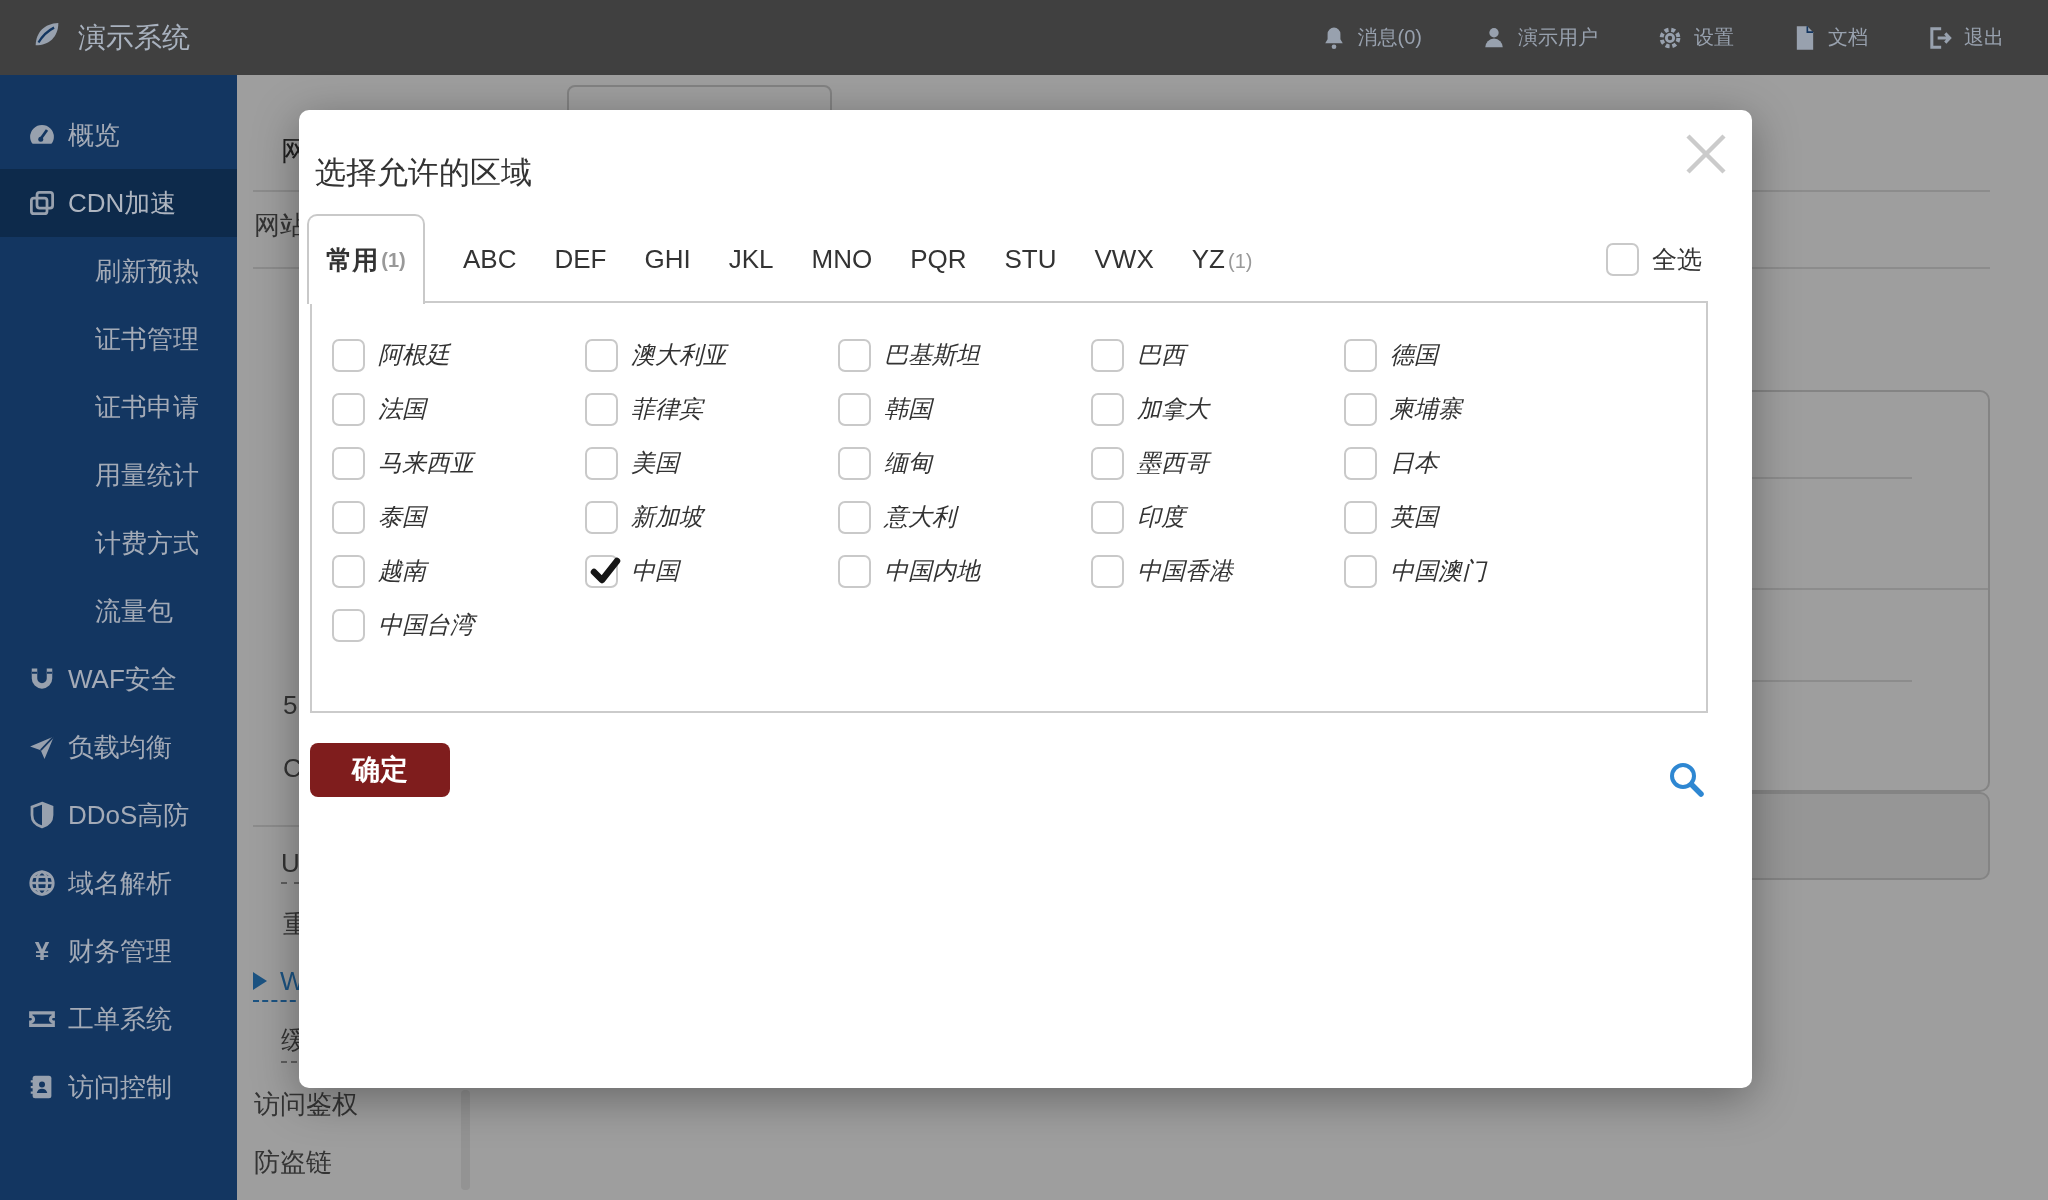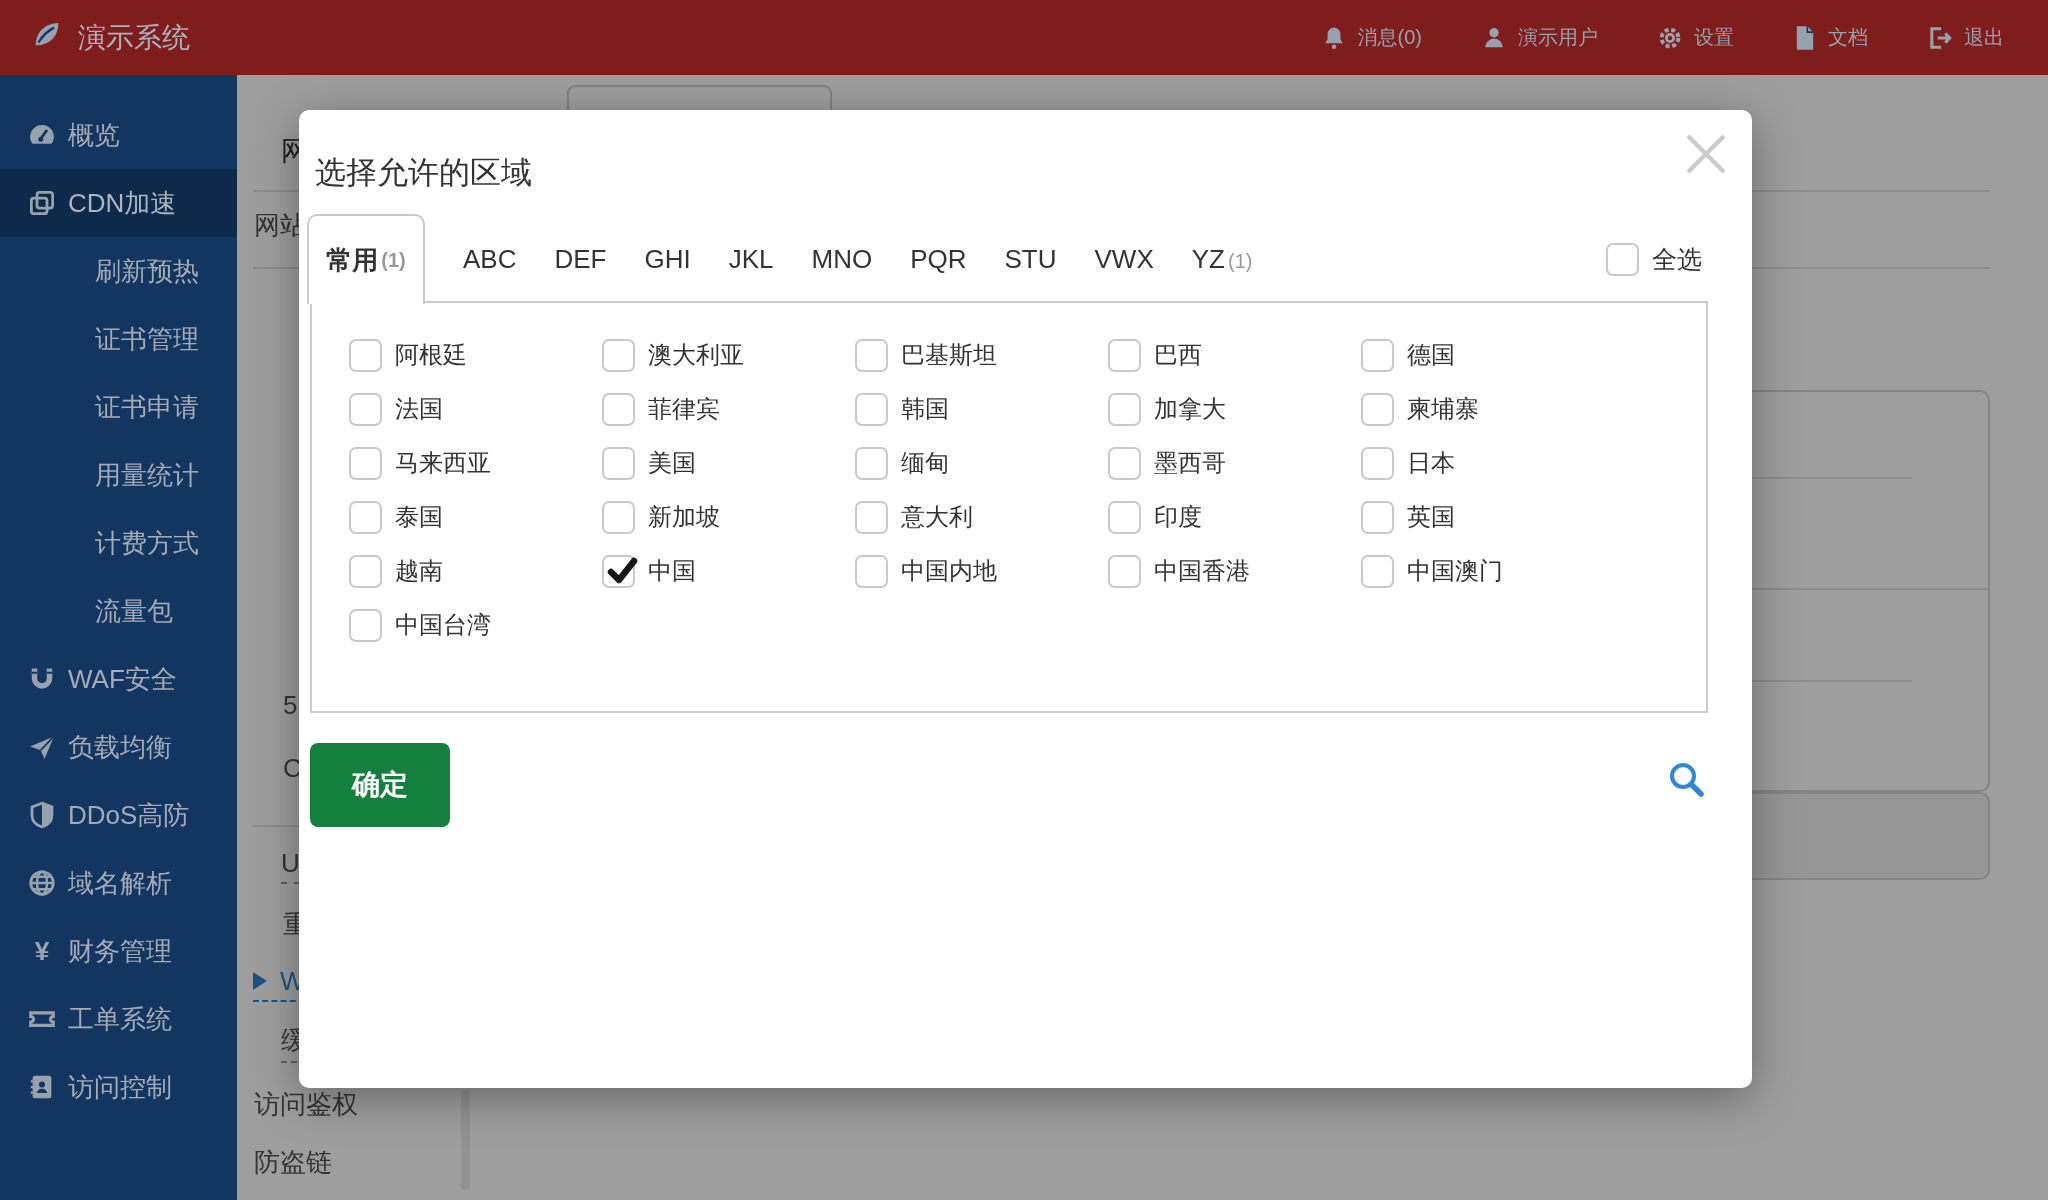--- a/index.html
+++ b/index.html
@@ -1,21 +1,21 @@
 <!DOCTYPE html>
 <html><head>
 <meta charset="utf-8">
 <style>
   * { margin:0; padding:0; box-sizing:border-box; }
   html,body { width:2048px; height:1200px; overflow:hidden; background:#fff;
     font-family:"Liberation Sans","DejaVu Sans",sans-serif; }
 
   
   #navbar { position:absolute; left:0; top:0; width:2048px; height:75px;
-    background:#7f1d1d; display:flex; align-items:center; z-index:5; }
+    background:#404040; display:flex; align-items:center; z-index:5; }
   #logo { display:flex; align-items:center; gap:14px; padding-left:30px;
     color:#a9b2bf; font-size:28px; }
   #nav-right { margin-left:auto; display:flex; align-items:center; gap:58px;
     padding-right:44px; }
   .nav-item { display:flex; align-items:center; gap:10px; color:#98a1ae;
     font-size:20px; cursor:pointer; white-space:nowrap; }
   .nav-item svg { display:block; }
 
   
   #sidebar { position:absolute; left:0; top:75px; width:237px; height:1125px;
@@ -66,30 +66,30 @@
     align-items:center; justify-content:center; background:#fff;
     border:2px solid #c9c9c9; border-bottom:none; border-radius:10px 10px 0 0;
     font-weight:bold; }
   #select-all { position:absolute; right:50px; top:105px; height:88px; display:flex;
     align-items:center; gap:13px; z-index:2; }
   #select-all .lbl { font-size:25px; color:#333; white-space:nowrap; }
 
   #panel { position:absolute; left:11px; top:191px; width:1398px; height:412px;
     border:2px solid #cbcbcb; background:#fff; }
   #region-grid { display:grid; grid-template-columns:repeat(5,253px);
-    grid-auto-rows:54px; padding:25px 0 0 37px; }
+    grid-auto-rows:54px; padding:25px 0 0 20px;font-style:italic; }
   .region { display:flex; align-items:center; gap:13px; cursor:pointer; }
   .region .lbl { font-size:24px; color:#333; white-space:nowrap; }
 
   .cbx { position:relative; width:33px; height:33px; border:2px solid #c9c9c9;
     border-radius:7px; background:#fff; flex:0 0 auto; cursor:pointer; }
   .cbx svg { position:absolute; left:1px; top:-3px; }
 
-  #confirm-btn { position:absolute; left:11px; top:633px; width:140px; height:84px;
-    background:#15803d; border:none; border-radius:8px; color:#fff; font-size:28px;
+  #confirm-btn { position:absolute; left:11px; top:633px; width:140px; height:54px;
+    background:#7f1d1d; border:none; border-radius:8px; color:#fff; font-size:28px;
     font-weight:bold; cursor:pointer; font-family:inherit; }
   #search-btn { position:absolute; left:1368px; top:650px; width:40px; height:40px;
     cursor:pointer; }
 </style>
 </head>
 <body>
 
 <div id="navbar">
   <div id="logo">
     <span id="logo-icon"><svg width="34" height="34" viewBox="0 0 24 24">

